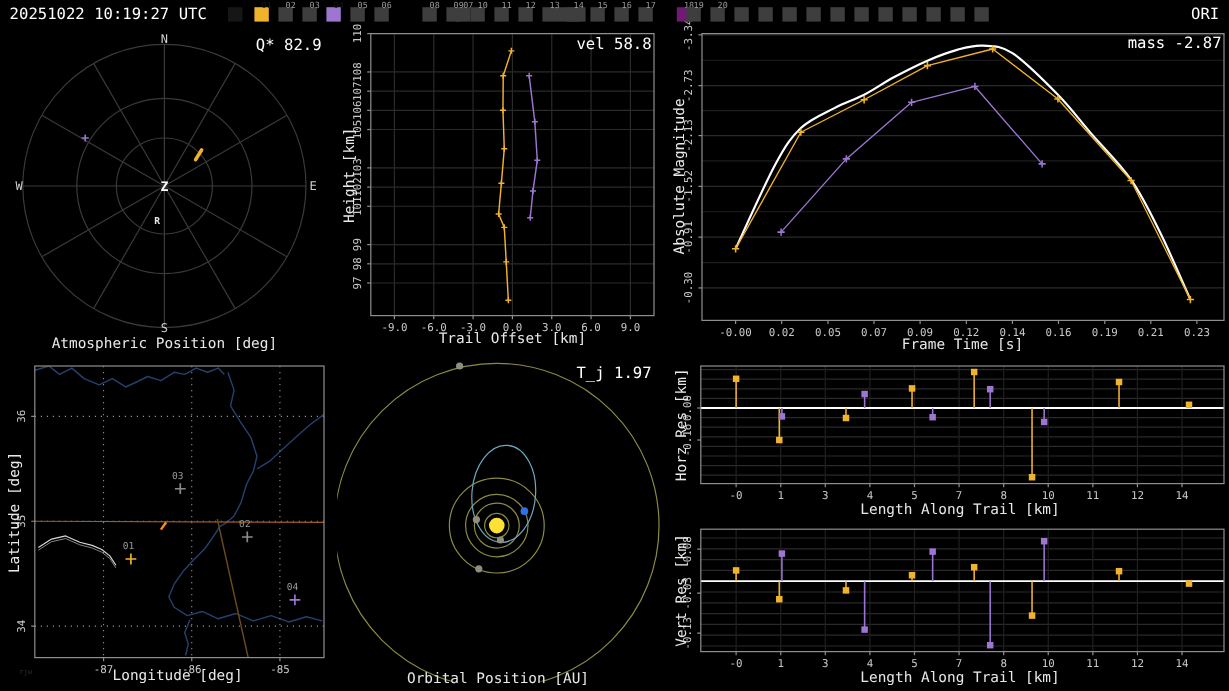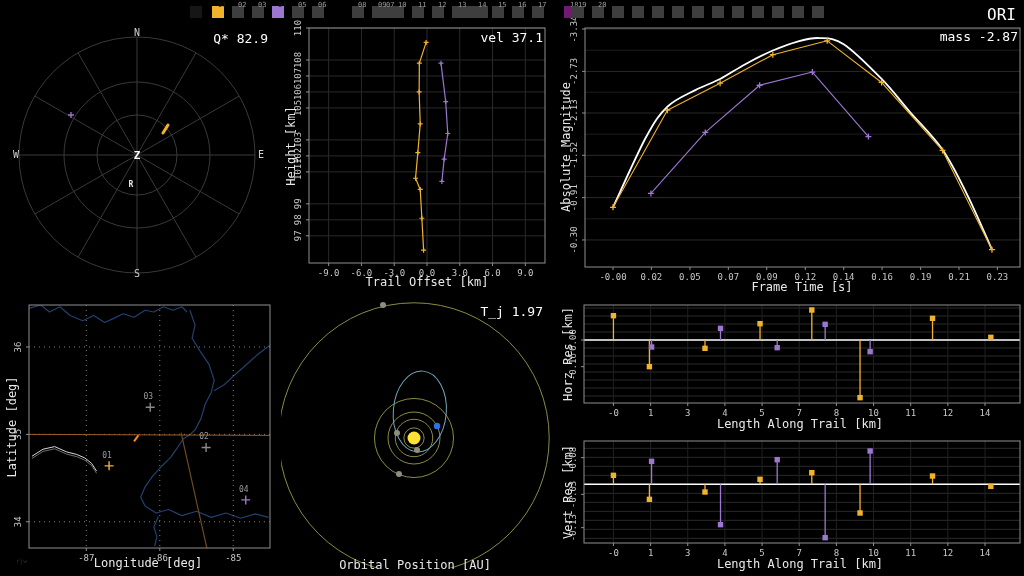--- a/index.html
+++ b/index.html
@@ -404,20 +404,21 @@
         <text x="985.011" y="556" fill="#c8c8c8" font-size="9" font-family="DejaVu Sans Mono, monospace" text-anchor="middle">14</text>
         <line x1="581" y1="457.6666666666667" x2="584" y2="457.6666666666667" stroke="#8f8f8f"></line>
         <text x="576" y="457.6666666666667" fill="#c8c8c8" font-size="9" font-family="DejaVu Sans Mono, monospace" text-anchor="middle" transform="rotate(-90 576 457.6666666666667)">0.08</text>
         <line x1="581" y1="494.3333333333333" x2="584" y2="494.3333333333333" stroke="#8f8f8f"></line>
         <text x="576" y="494.3333333333333" fill="#c8c8c8" font-size="9" font-family="DejaVu Sans Mono, monospace" text-anchor="middle" transform="rotate(-90 576 494.3333333333333)">-0.03</text>
         <line x1="581" y1="527.6666666666666" x2="584" y2="527.6666666666666" stroke="#8f8f8f"></line>
         <text x="576" y="527.6666666666666" fill="#c8c8c8" font-size="9" font-family="DejaVu Sans Mono, monospace" text-anchor="middle" transform="rotate(-90 576 527.6666666666666)">-0.13</text>
       </g>
     </svg>
 
+  <div class="txt" style="left:8px;top:5px;font-size:13px;">20251022 10:19:27 UTC</div>
   <div id="station-strip" style="position:absolute;left:0;top:0;width:1024px;height:24px;">
       <div class="sq" style="left: 190px; background: rgb(22, 22, 22);"></div>
       <div class="sq" style="left: 212px; background: rgb(242, 179, 44);">
         <span class="lb" style="color: rgb(20, 20, 20);">01</span>
       </div>
       <div class="sq" style="left: 232px; background: rgb(62, 62, 62);">
         <span class="lb" style="color: rgb(154, 154, 154);">02</span>
       </div>
       <div class="sq" style="left: 252px; background: rgb(62, 62, 62);">
         <span class="lb" style="color: rgb(154, 154, 154);">03</span>
@@ -478,27 +479,28 @@
       <div class="sq" style="left: 652px; background: rgb(62, 62, 62);"></div>
       <div class="sq" style="left: 672px; background: rgb(62, 62, 62);"></div>
       <div class="sq" style="left: 692px; background: rgb(62, 62, 62);"></div>
       <div class="sq" style="left: 712px; background: rgb(62, 62, 62);"></div>
       <div class="sq" style="left: 732px; background: rgb(62, 62, 62);"></div>
       <div class="sq" style="left: 752px; background: rgb(62, 62, 62);"></div>
       <div class="sq" style="left: 772px; background: rgb(62, 62, 62);"></div>
       <div class="sq" style="left: 792px; background: rgb(62, 62, 62);"></div>
       <div class="sq" style="left: 812px; background: rgb(62, 62, 62);"></div>
     </div>
-  <div class="txt" style="right:8px;left:auto;top:5px;font-size:16px;position:absolute;">ORI</div>
+  <div class="txt" style="right:8px;left:auto;top:5px;font-size:13px;position:absolute;">ORI</div>
 
   <div class="ann" style="right:756px;top:31px;">Q* 82.9</div>
-  <div class="ann" style="right:481px;top:30px;">vel 37.1</div>
+  <div class="ann" style="right:481px;top:30px;">vel 58.8</div>
   <div class="ann" style="right:6px;top:29px;">mass -2.87</div>
   <div class="ann" style="right:481px;top:304px;">T_j 1.97</div>
 
+  <div class="hlabel" style="left:137px;top:286px;">Atmospheric Position [deg]</div>
   <div class="vlabel" style="left:291px;top:146px;">Height [km]</div>
   <div class="hlabel" style="left:427px;top:282px;">Trail Offset [km]</div>
   <div class="vlabel" style="left:566px;top:147px;">Absolute Magnitude</div>
   <div class="hlabel" style="left:802px;top:287px;">Frame Time [s]</div>
   <div class="vlabel" style="left:12px;top:427px;">Latitude [deg]</div>
   <div class="hlabel" style="left:148px;top:563px;">Longitude [deg]</div>
   <div class="hlabel" style="left:415px;top:565px;">Orbital Position [AU]</div>
   <div class="vlabel" style="left:568px;top:354px;">Horz Res [km]</div>
   <div class="hlabel" style="left:800px;top:424px;">Length Along Trail [km]</div>
   <div class="vlabel" style="left:568px;top:492px;">Vert Res [km]</div>

